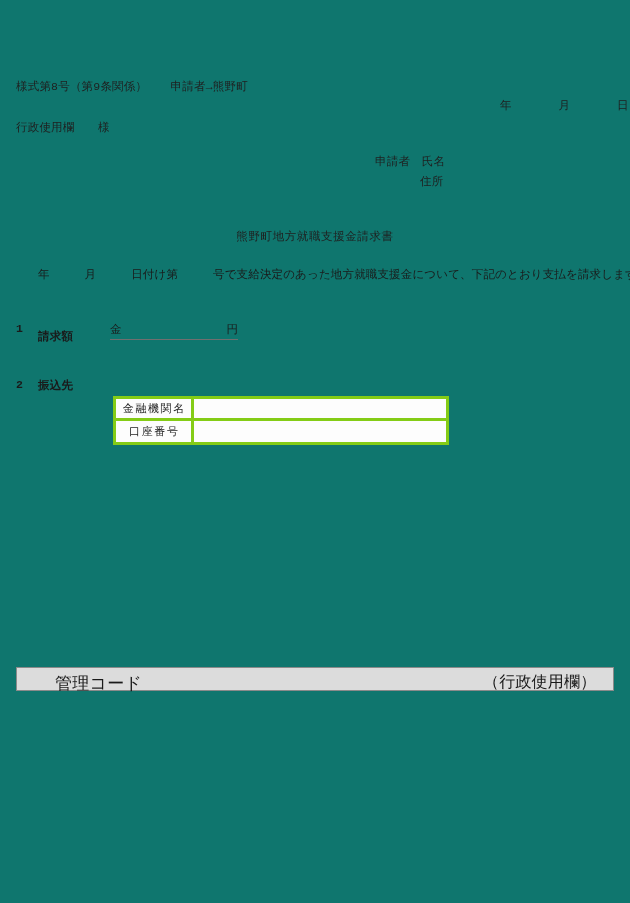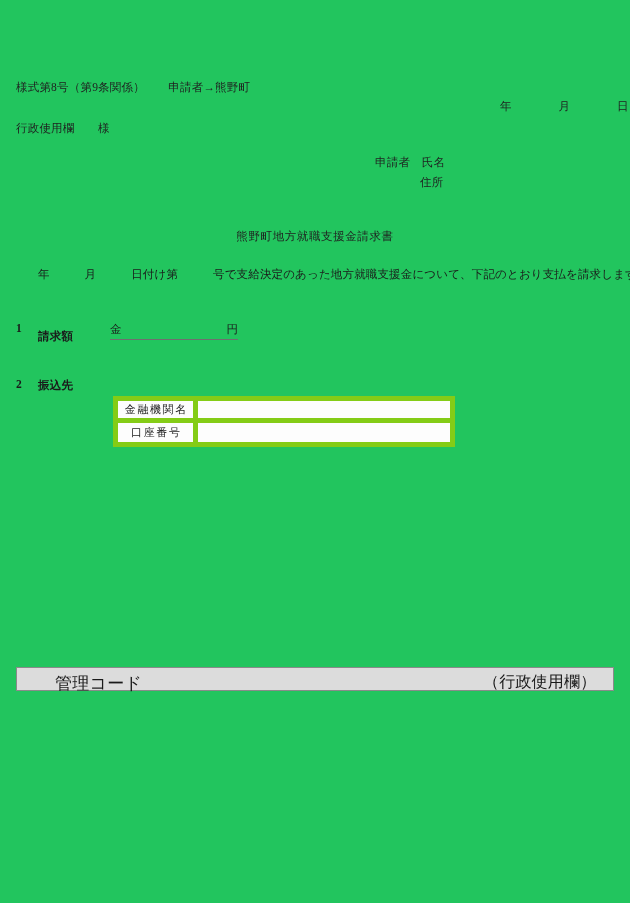--- a/index.html
+++ b/index.html
@@ -9,22 +9,23 @@
   }
   body {
     font-family: "Liberation Serif", "DejaVu Serif", serif;
     color: #1a1a1a;
     -webkit-font-smoothing: antialiased;
   }
   .page {
     position: relative;
     width: 630px;
     height: 903px;
-    background: #22c55e;
+    background: #0f766e;
     overflow: hidden;
+    font-family: Liberation Mono, monospace;
   }
 
   
   .t {
     position: absolute;
     white-space: pre;
     font-size: 11.5px;
     line-height: 1.25;
     color: #1f1f1f;
   }
@@ -94,21 +95,21 @@
   .bank-table {
     position: absolute;
     left: 113px;
     top: 396px;
     width: 327px;
     border-collapse: collapse;
     table-layout: fixed;
     background: #fdfdfd;
   }
   .bank-table td {
-    border: 5px solid #84cc16;
+    border: 3px solid #84cc16;
     font-size: 11px;
     color: #1f1f1f;
     padding: 0;
   }
   .bank-table td.lbl {
     width: 75px;
     text-align: center;
     letter-spacing: 1.6px;
     text-indent: 1.6px;
   }

